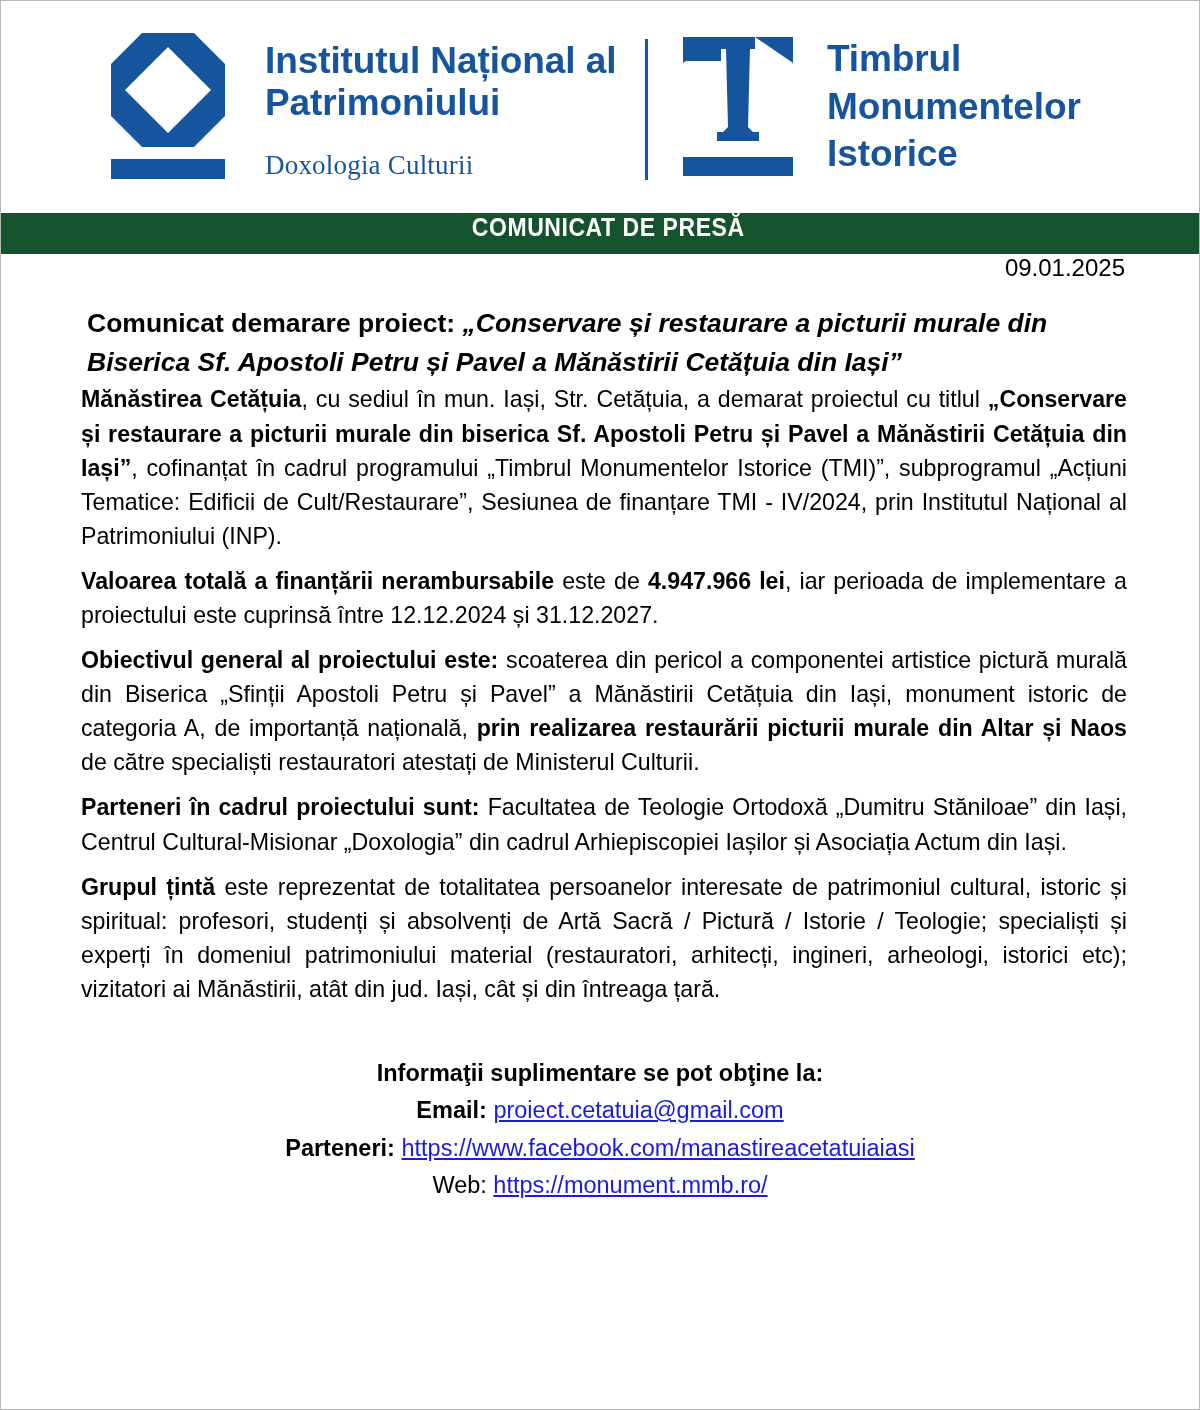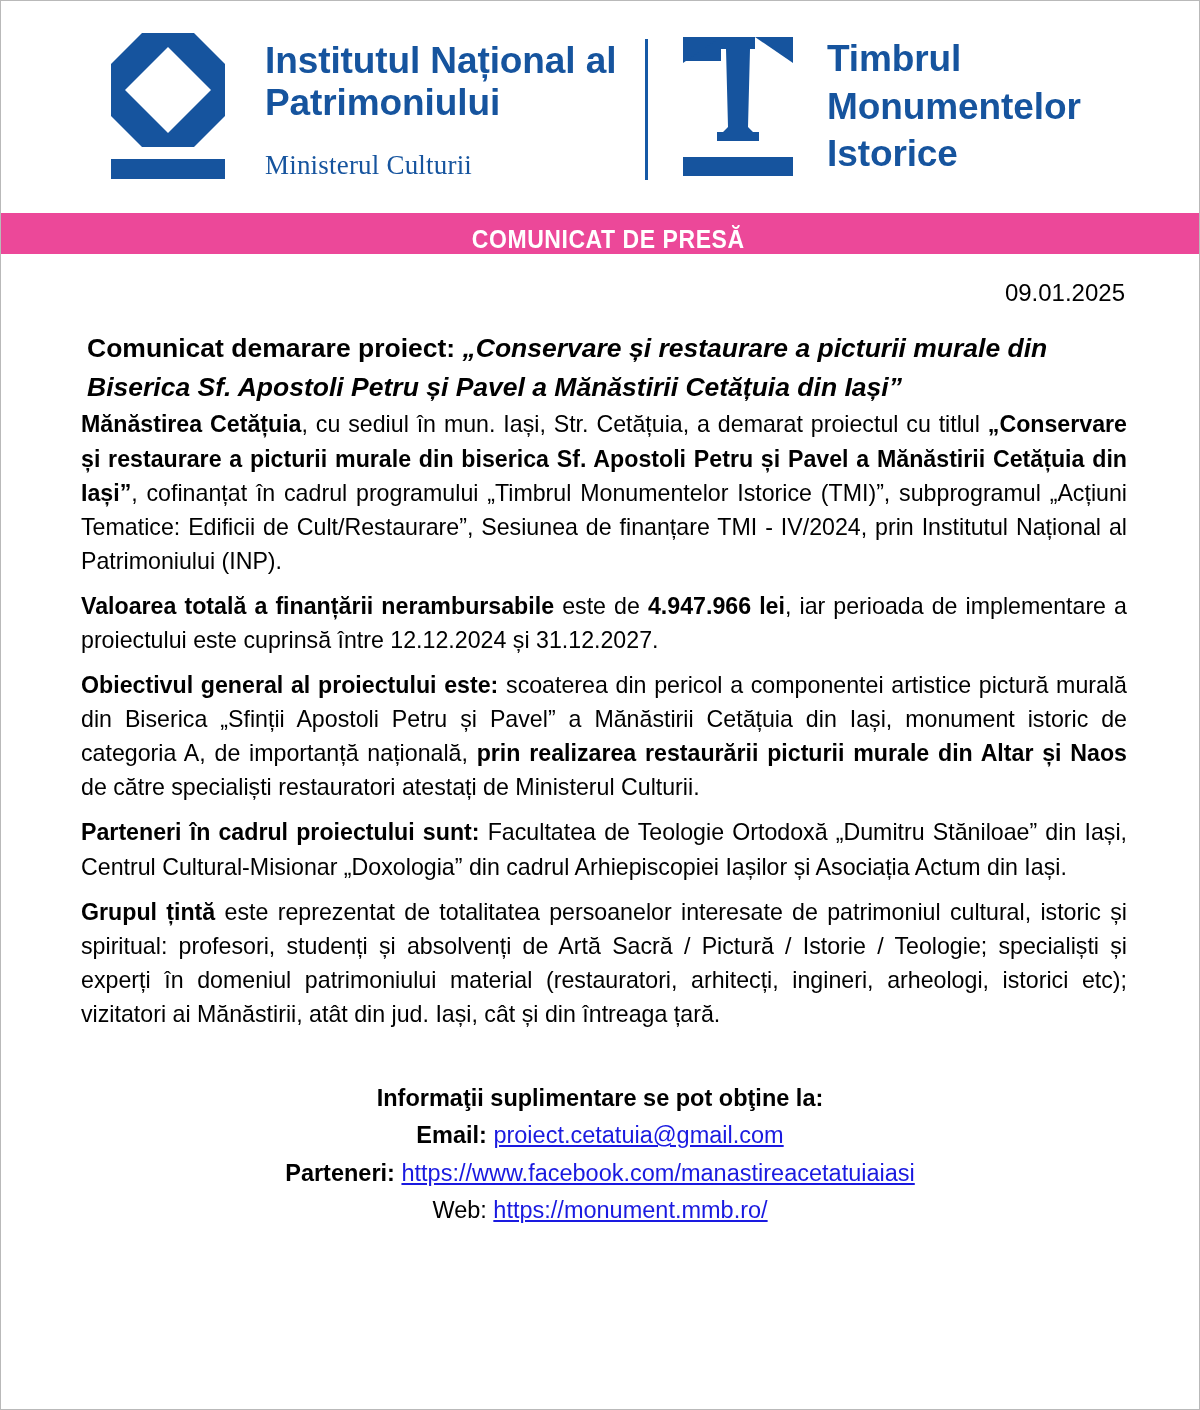--- a/index.html
+++ b/index.html
@@ -81,42 +81,41 @@
     font-size: 37px;
     line-height: 1.28;
     font-weight: 600;
     color: #16549E;
     letter-spacing: -0.1px;
   }
 
   
   .banner {
     height: 41px;
-    background: #ec4899;
-    display: flex;
-    align-items: flex-end;
+    background: #14532d;
+    display: flex;
+    align-items: flex-start;
     justify-content: center;
     padding-left: 16px;
   }
   .banner-text {
     color: #ffffff;
     font-size: 25px;
     font-weight: bold;
     letter-spacing: 0.6px;
     transform: scaleX(0.92);
   }
 
   
   .content {
     padding: 0 72px;
   }
   .date-line {
     text-align: right;
     font-size: 24px;
-    margin-top: 25px;
     padding-right: 2px;
   }
   .doc-title {
     margin-top: 22px;
     text-align: left;
     font-size: 26.5px;
     font-weight: bold;
     line-height: 1.48;
     padding: 0 14px;
   }
@@ -162,21 +161,21 @@
           <path fill="#16549E" d="M33 2 L85 2 L116 33 L116 85 L85 116 L33 116 L2 85 L2 33 Z
                                    M59 16 L16 59 L59 102 L102 59 Z" fill-rule="evenodd"></path>
           <rect x="2" y="128" width="114" height="20" fill="#16549E"></rect>
         </svg>
       </div>
       <div class="inp-text">
         <div class="inp-title">
           <div>Institutul Național al</div>
           <div>Patrimoniului</div>
         </div>
-        <div class="inp-sub">Ministerul Culturii</div>
+        <div class="inp-sub">Doxologia Culturii</div>
       </div>
     </div>
 
     <div class="divider"></div>
 
     <div class="tmi-block">
       <div class="tmi-mark">
         <svg width="122" height="152" viewBox="0 0 122 152" xmlns="http://www.w3.org/2000/svg">
 
           <path fill="#16549E" d="M6 8 L44 8 L44 32 L6 32 Z"></path>

